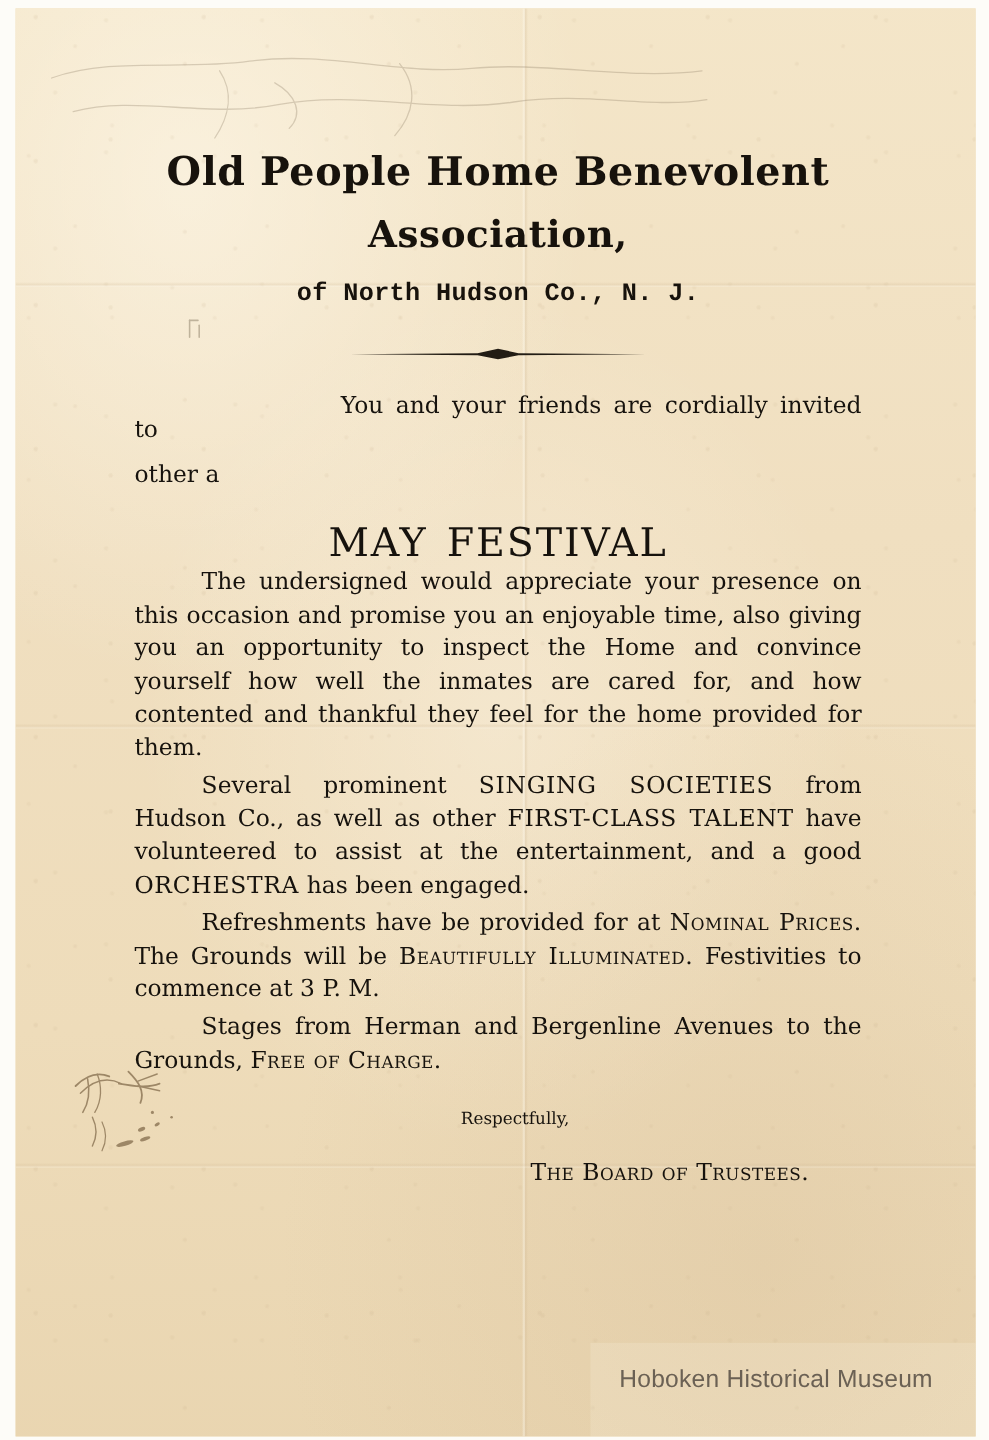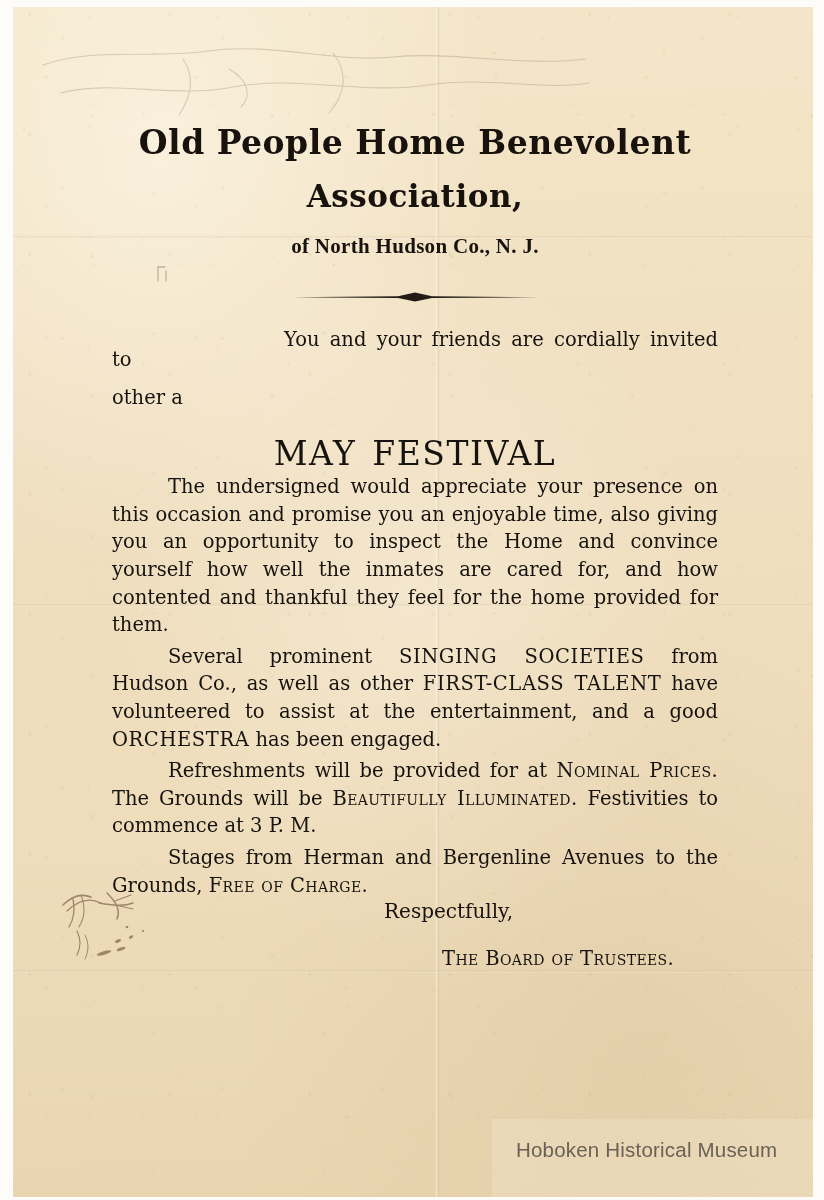--- a/index.html
+++ b/index.html
@@ -148,21 +148,21 @@
   .title-line-1 {
     font-size: 33px;
     letter-spacing: 0.5px;
   }
   .title-line-2 {
     font-size: 31px;
     margin-top: 19px;
     letter-spacing: 0.5px;
   }
   .subtitle-line {
-    font-family: Liberation Serif, serif;
+    font-family: Liberation Mono, monospace;
     font-weight: 700;
     font-size: 21px;
     margin-top: 22px;
     color: #17120c;
     letter-spacing: 0.3px;
   }
 
   
   .ornament {
     margin: 30px auto 0 auto;
@@ -211,21 +211,22 @@
 
   .sc {
     font-variant: small-caps;
     letter-spacing: 0.4px;
   }
   .caps {
     letter-spacing: 0.6px;
   }
 
   .respect {
-    font-size: 20px;
+    margin-top: 28px;
+    font-size: 14px;
     padding-left: 272px;
     color: #16120d;
   }
   .trustees {
     margin-top: 24px;
     font-size: 19.5px;
     padding-left: 330px;
     color: #16120d;
   }
 
@@ -322,21 +323,21 @@
       <div class="invite-line"><span class="ind"></span><span>You and your friends are cordially invited to</span></div>
       <div class="attend-line">other a</div>
 
       <div class="festival"><span>MAY</span><span class="gap"></span><span>FESTIVAL</span></div>
 
 
       <p class="body indented">The undersigned would appreciate your presence on this occasion and promise you an enjoyable time, also giving you an opportunity to inspect the Home and convince yourself how well the inmates are cared for, and how contented and thankful they feel for the home provided for them.</p>
 
       <p class="body indented"><span>Several prominent </span><span class="caps">SINGING SOCIETIES</span><span> from Hudson Co., as well as other </span><span class="caps">FIRST-CLASS TALENT</span><span> have volunteered to assist at the entertainment, and a good </span><span class="caps">ORCHESTRA</span><span> has been engaged.</span></p>
 
-      <p class="body indented"><span>Refreshments will be provided for at </span><span class="sc">Nominal Prices.</span><span> The Grounds will be </span><span class="sc">Beautifully Illuminated.</span><span> Festivities to commence at 3 P. M.</span></p>
+      <p class="body indented"><span>Refreshments have be provided for at </span><span class="sc">Nominal Prices.</span><span> The Grounds will be </span><span class="sc">Beautifully Illuminated.</span><span> Festivities to commence at 3 P. M.</span></p>
 
       <p class="body indented"><span>Stages from Herman and Bergenline Avenues to the Grounds, </span><span class="sc">Free of Charge.</span></p>
 
       <div class="respect">Respectfully,</div>
       <div class="trustees sc">The Board of Trustees.</div>
 
     </div>
 
     <div class="watermark-band"></div>
     <div class="watermark-text">Hoboken Historical Museum</div>

